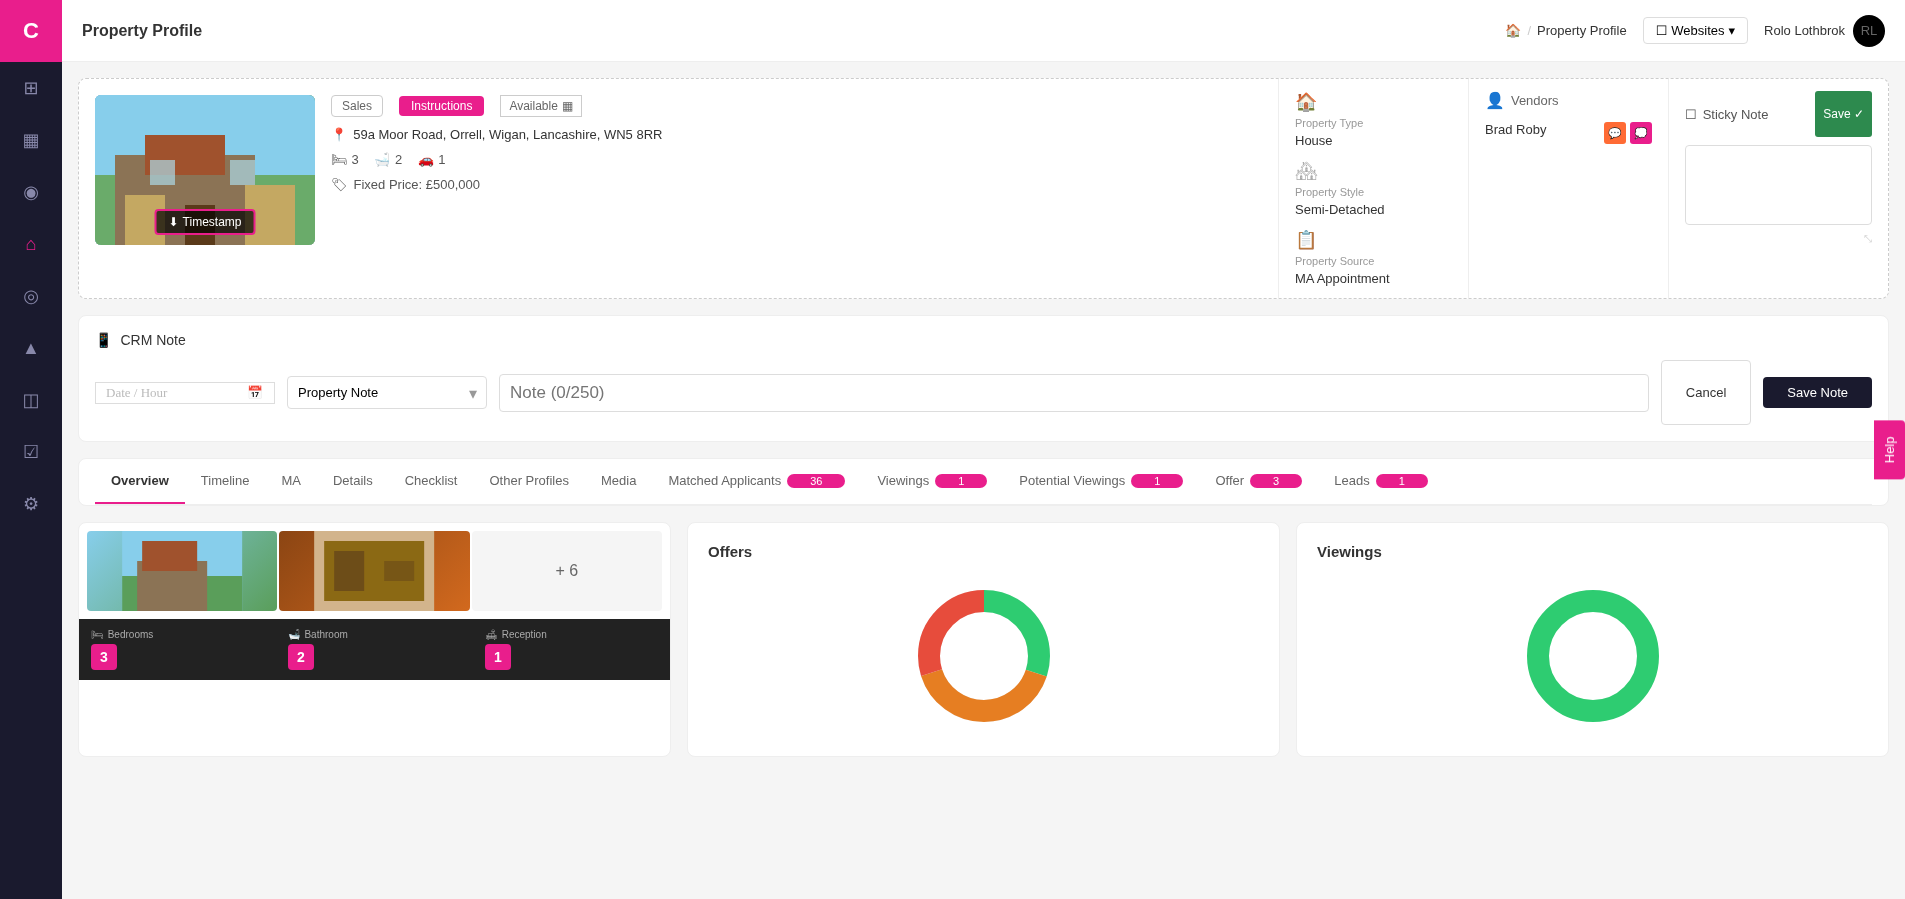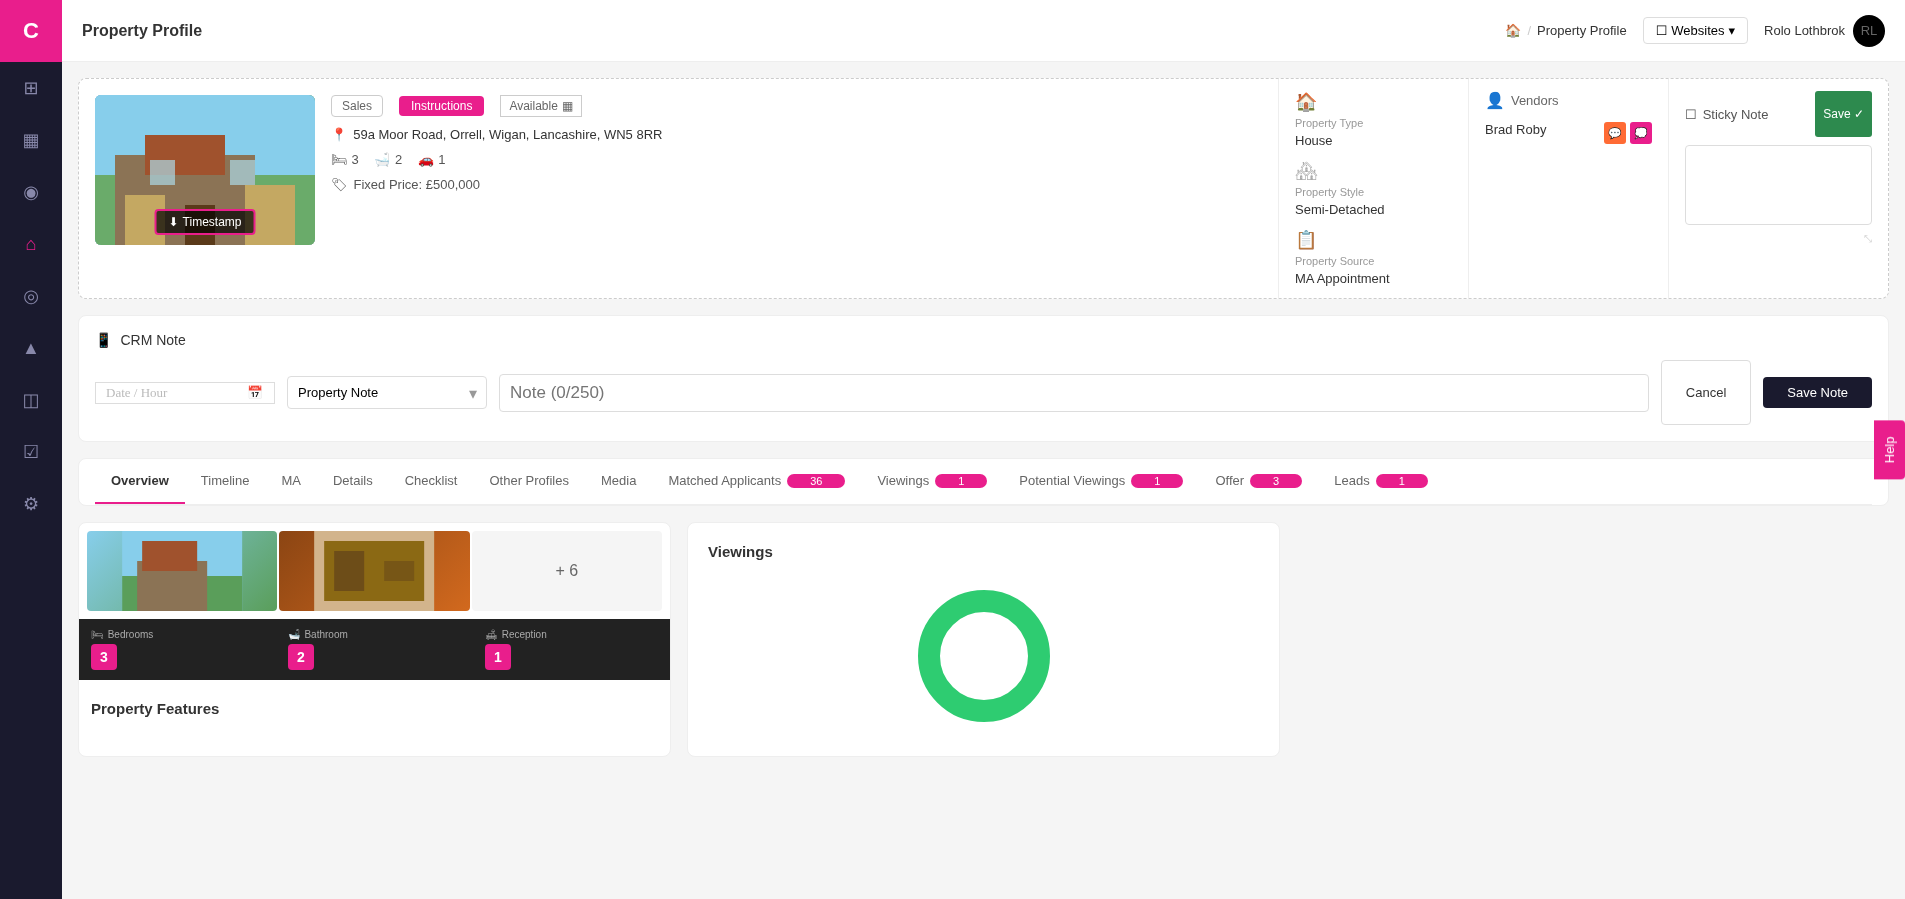--- a/index.html
+++ b/index.html
@@ -770,25 +770,37 @@
             <div class="room-stat-count">2</div>
           </div>
           <div class="room-stat">
             <div class="room-stat-label">
               <span>🛋</span>
               <span>Reception</span>
             </div>
             <div class="room-stat-count">1</div>
           </div>
         </div>
-        <div style="padding:12px;">
-          <div class="features-label">Property Features</div>
-        </div>
-      </div>
-
+      </div>
+
+      <div class="chart-card">
+        <div class="chart-title">Offers</div>
+        <div class="chart-container">
+          <svg width="160" height="160" viewBox="0 0 160 160">
+
+            <circle cx="80" cy="80" r="55" fill="none" stroke="#eee" stroke-width="22"></circle>
+
+            <circle cx="80" cy="80" r="55" fill="none" stroke="#2ecc71" stroke-width="22" stroke-dasharray="103.67 241.9" stroke-dashoffset="0" transform="rotate(-90 80 80)"></circle>
+
+            <circle cx="80" cy="80" r="55" fill="none" stroke="#e67e22" stroke-width="22" stroke-dasharray="138.23 207.3" stroke-dashoffset="-103.67" transform="rotate(-90 80 80)"></circle>
+
+            <circle cx="80" cy="80" r="55" fill="none" stroke="#e74c3c" stroke-width="22" stroke-dasharray="103.67 241.9" stroke-dashoffset="-241.9" transform="rotate(-90 80 80)"></circle>
+          </svg>
+        </div>
+      </div>
 
       <div class="chart-card">
         <div class="chart-title">Viewings</div>
         <div class="chart-container">
           <svg width="160" height="160" viewBox="0 0 160 160">
             <circle cx="80" cy="80" r="55" fill="none" stroke="#2ecc71" stroke-width="22"></circle>
           </svg>
         </div>
       </div>
 

